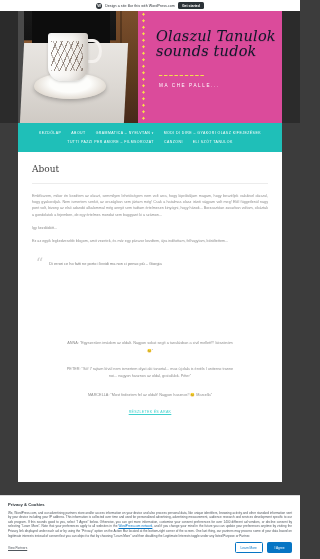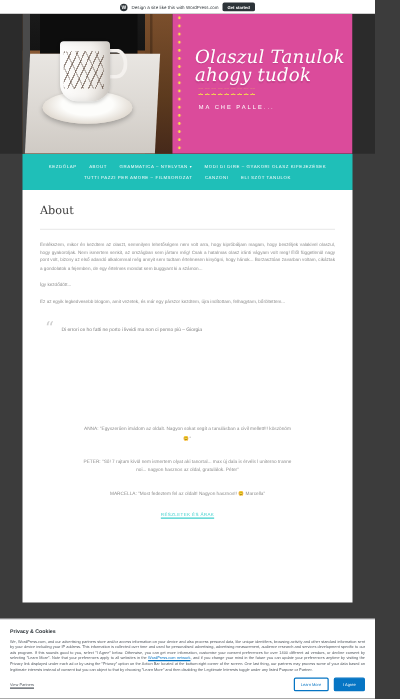--- a/index.html
+++ b/index.html
@@ -90,22 +90,22 @@
   .pink{
     position:absolute; left:120px; top:0; width:144px; height:112px;
     background:#db4b9b;
   }
   .dots{
     position:absolute; left:4px; top:0; width:3px; height:112px;
     background-image: radial-gradient(circle, #f6e04b 0 1px, transparent 1.2px);
     background-size: 3px 6.5px; background-repeat: repeat-y;
   }
   .hero-title{
-    position:absolute; left:18px; top:28px; width:120px;
-    color:#ffffff; font-family:"DejaVu Serif", serif; font-style:italic;
+    position:absolute; left:18px; top:18px; width:120px;
+    color:#0f172a; font-family:"DejaVu Serif", serif; font-style:italic;
     font-size:14.5px; line-height:15px; letter-spacing:.2px;
     text-shadow: 0 1px 1px rgba(0,0,0,.12);
   }
   .hero-title .l2 { display:block; }
   .squiggle{
     position:absolute; left:20px; top:60px; width:46px; height:5px;
     background-image: radial-gradient(circle at 50% 120%, transparent 1.3px, #f6e04b 1.4px 2.1px, transparent 2.2px);
     background-size: 5.2px 5px; background-repeat: repeat-x;
   }
   .hero-tag{
@@ -202,21 +202,21 @@
           <div class="wood"></div>
           <div class="laptop-base"></div>
           <div class="saucer"></div>
           <div class="handle"></div>
           <div class="cup"></div>
         </div>
         <div class="pink">
           <div class="dots"></div>
           <div class="hero-title">
             <span>Olaszul Tanulok</span>
-            <span class="l2">ahogy tudok</span>
+            <span class="l2">sounds tudok</span>
           </div>
           <div class="squiggle"></div>
           <div class="hero-tag">MA CHE PALLE...</div>
         </div>
       </div>
     </div>
 
     <nav class="nav">
       <div class="nav-row">
         <div class="nav-item"><span>KEZDŐLAP</span></div>

